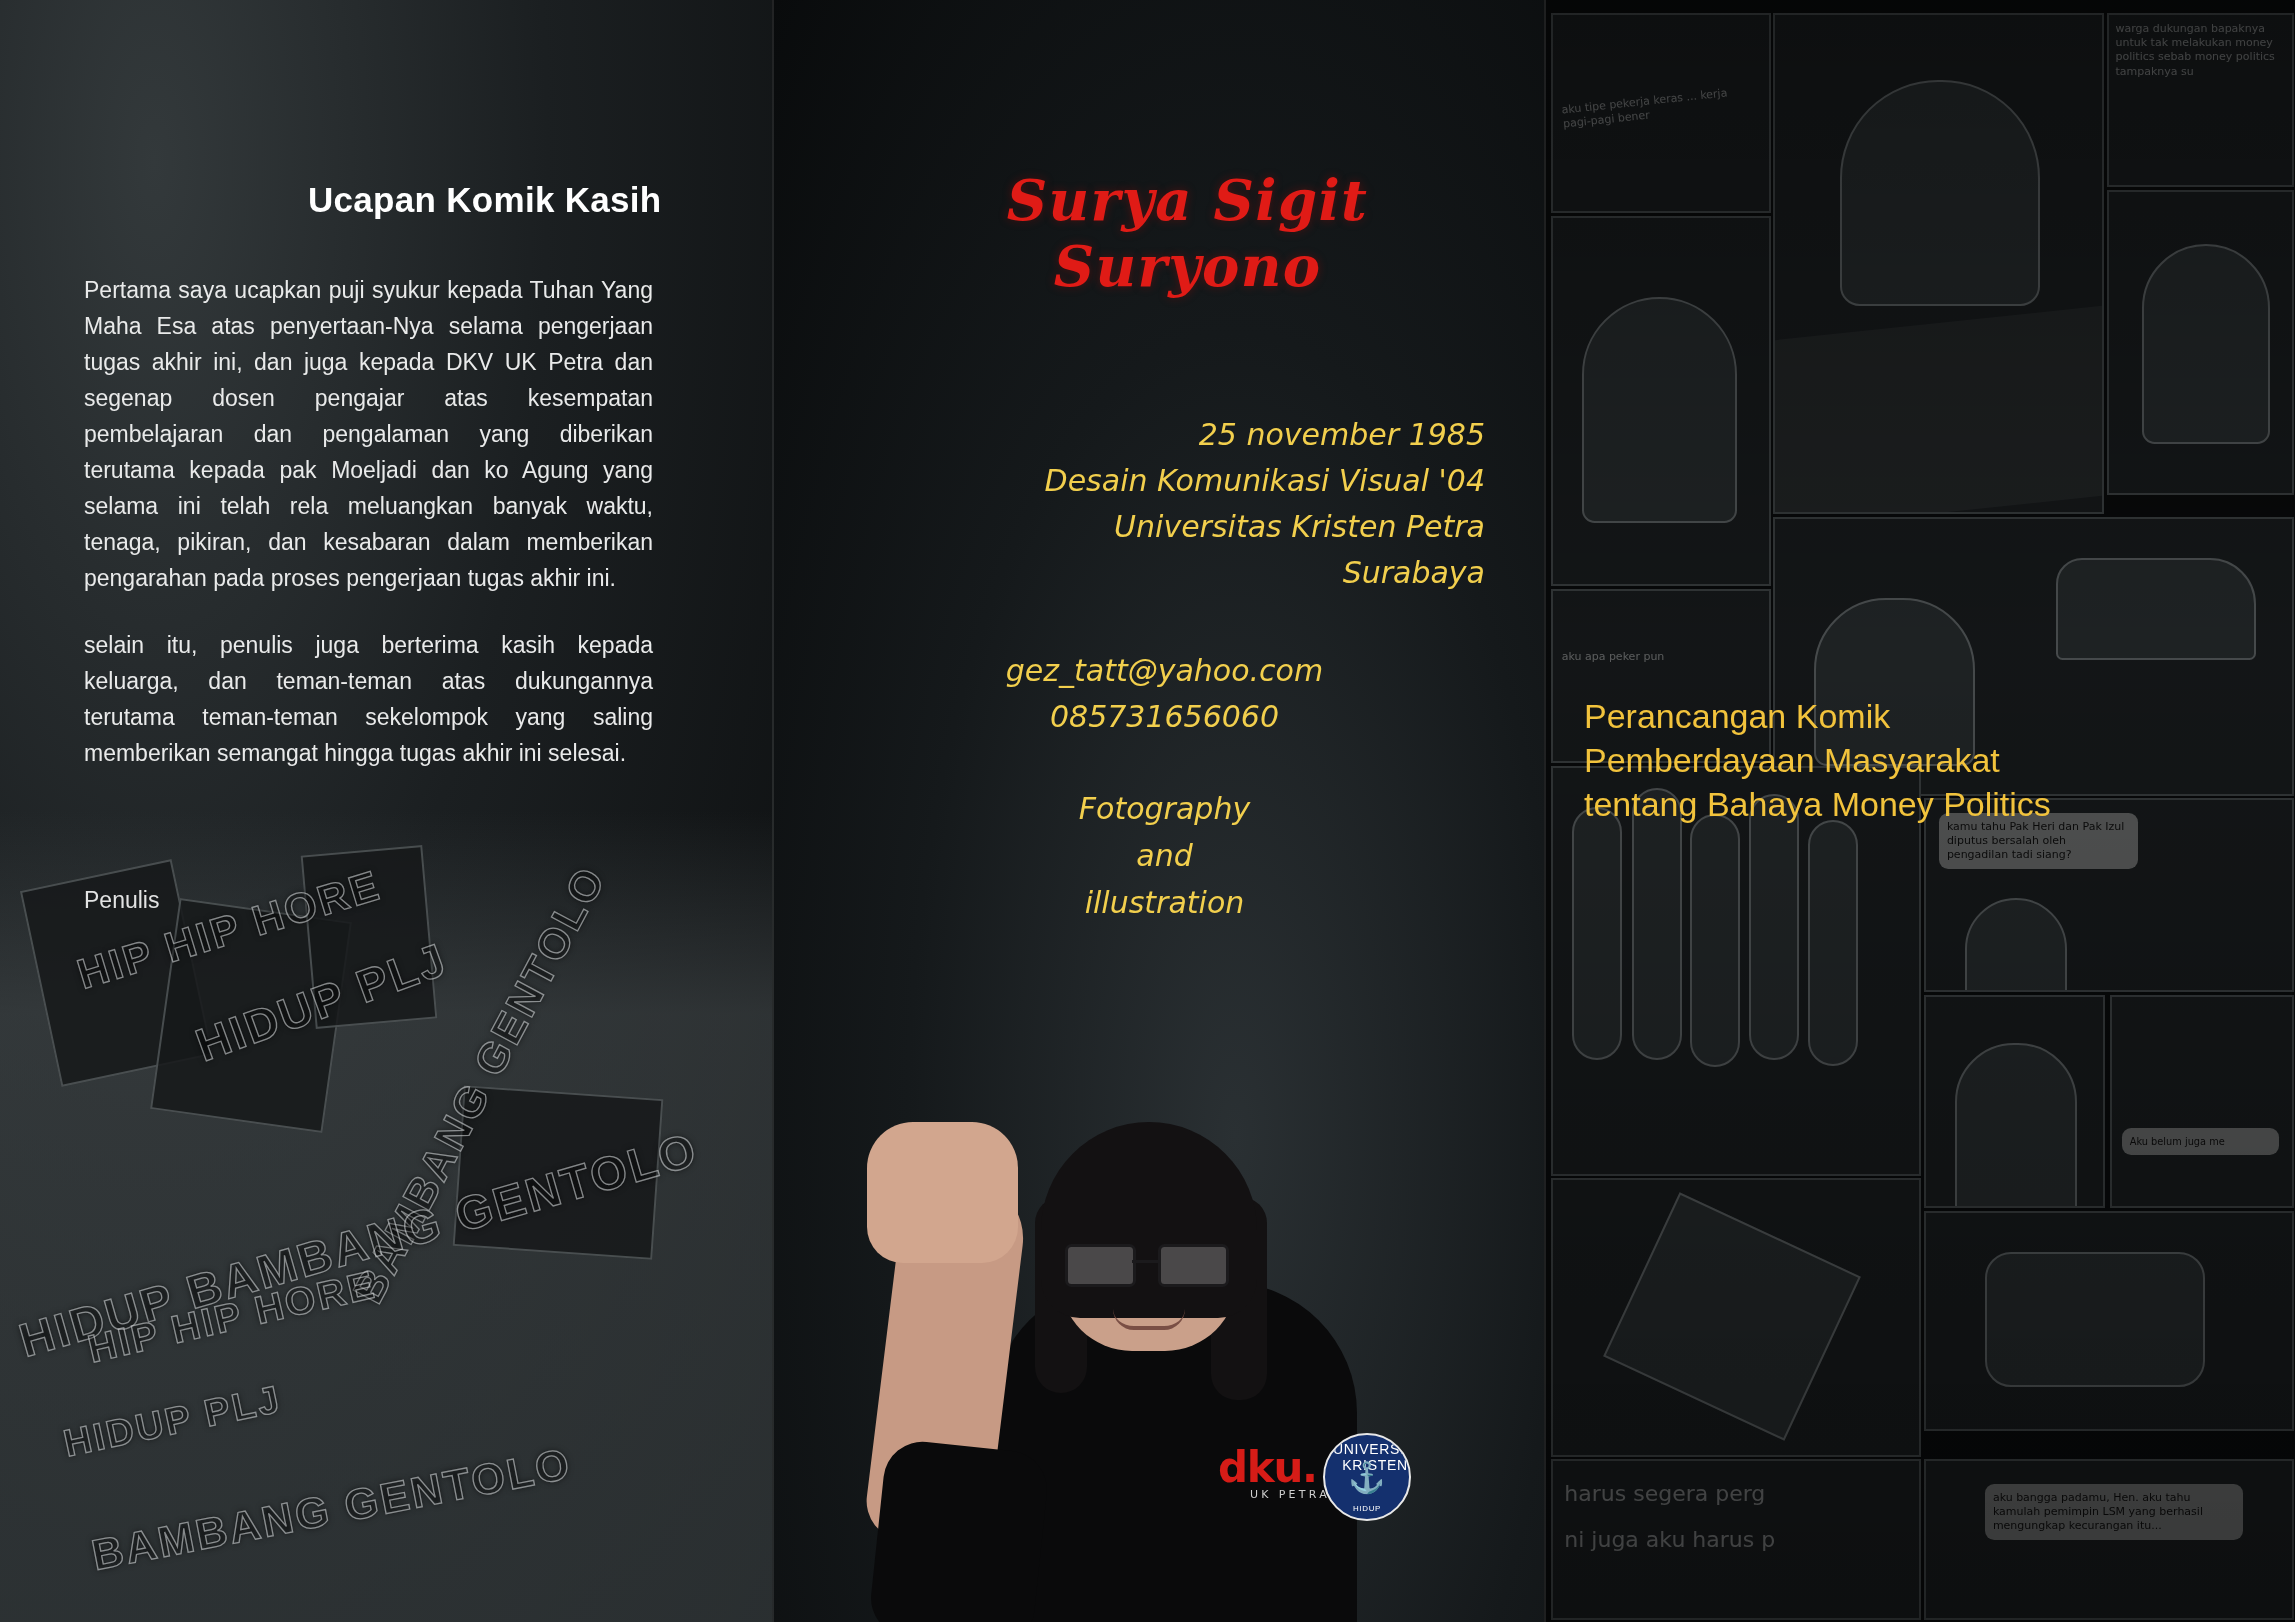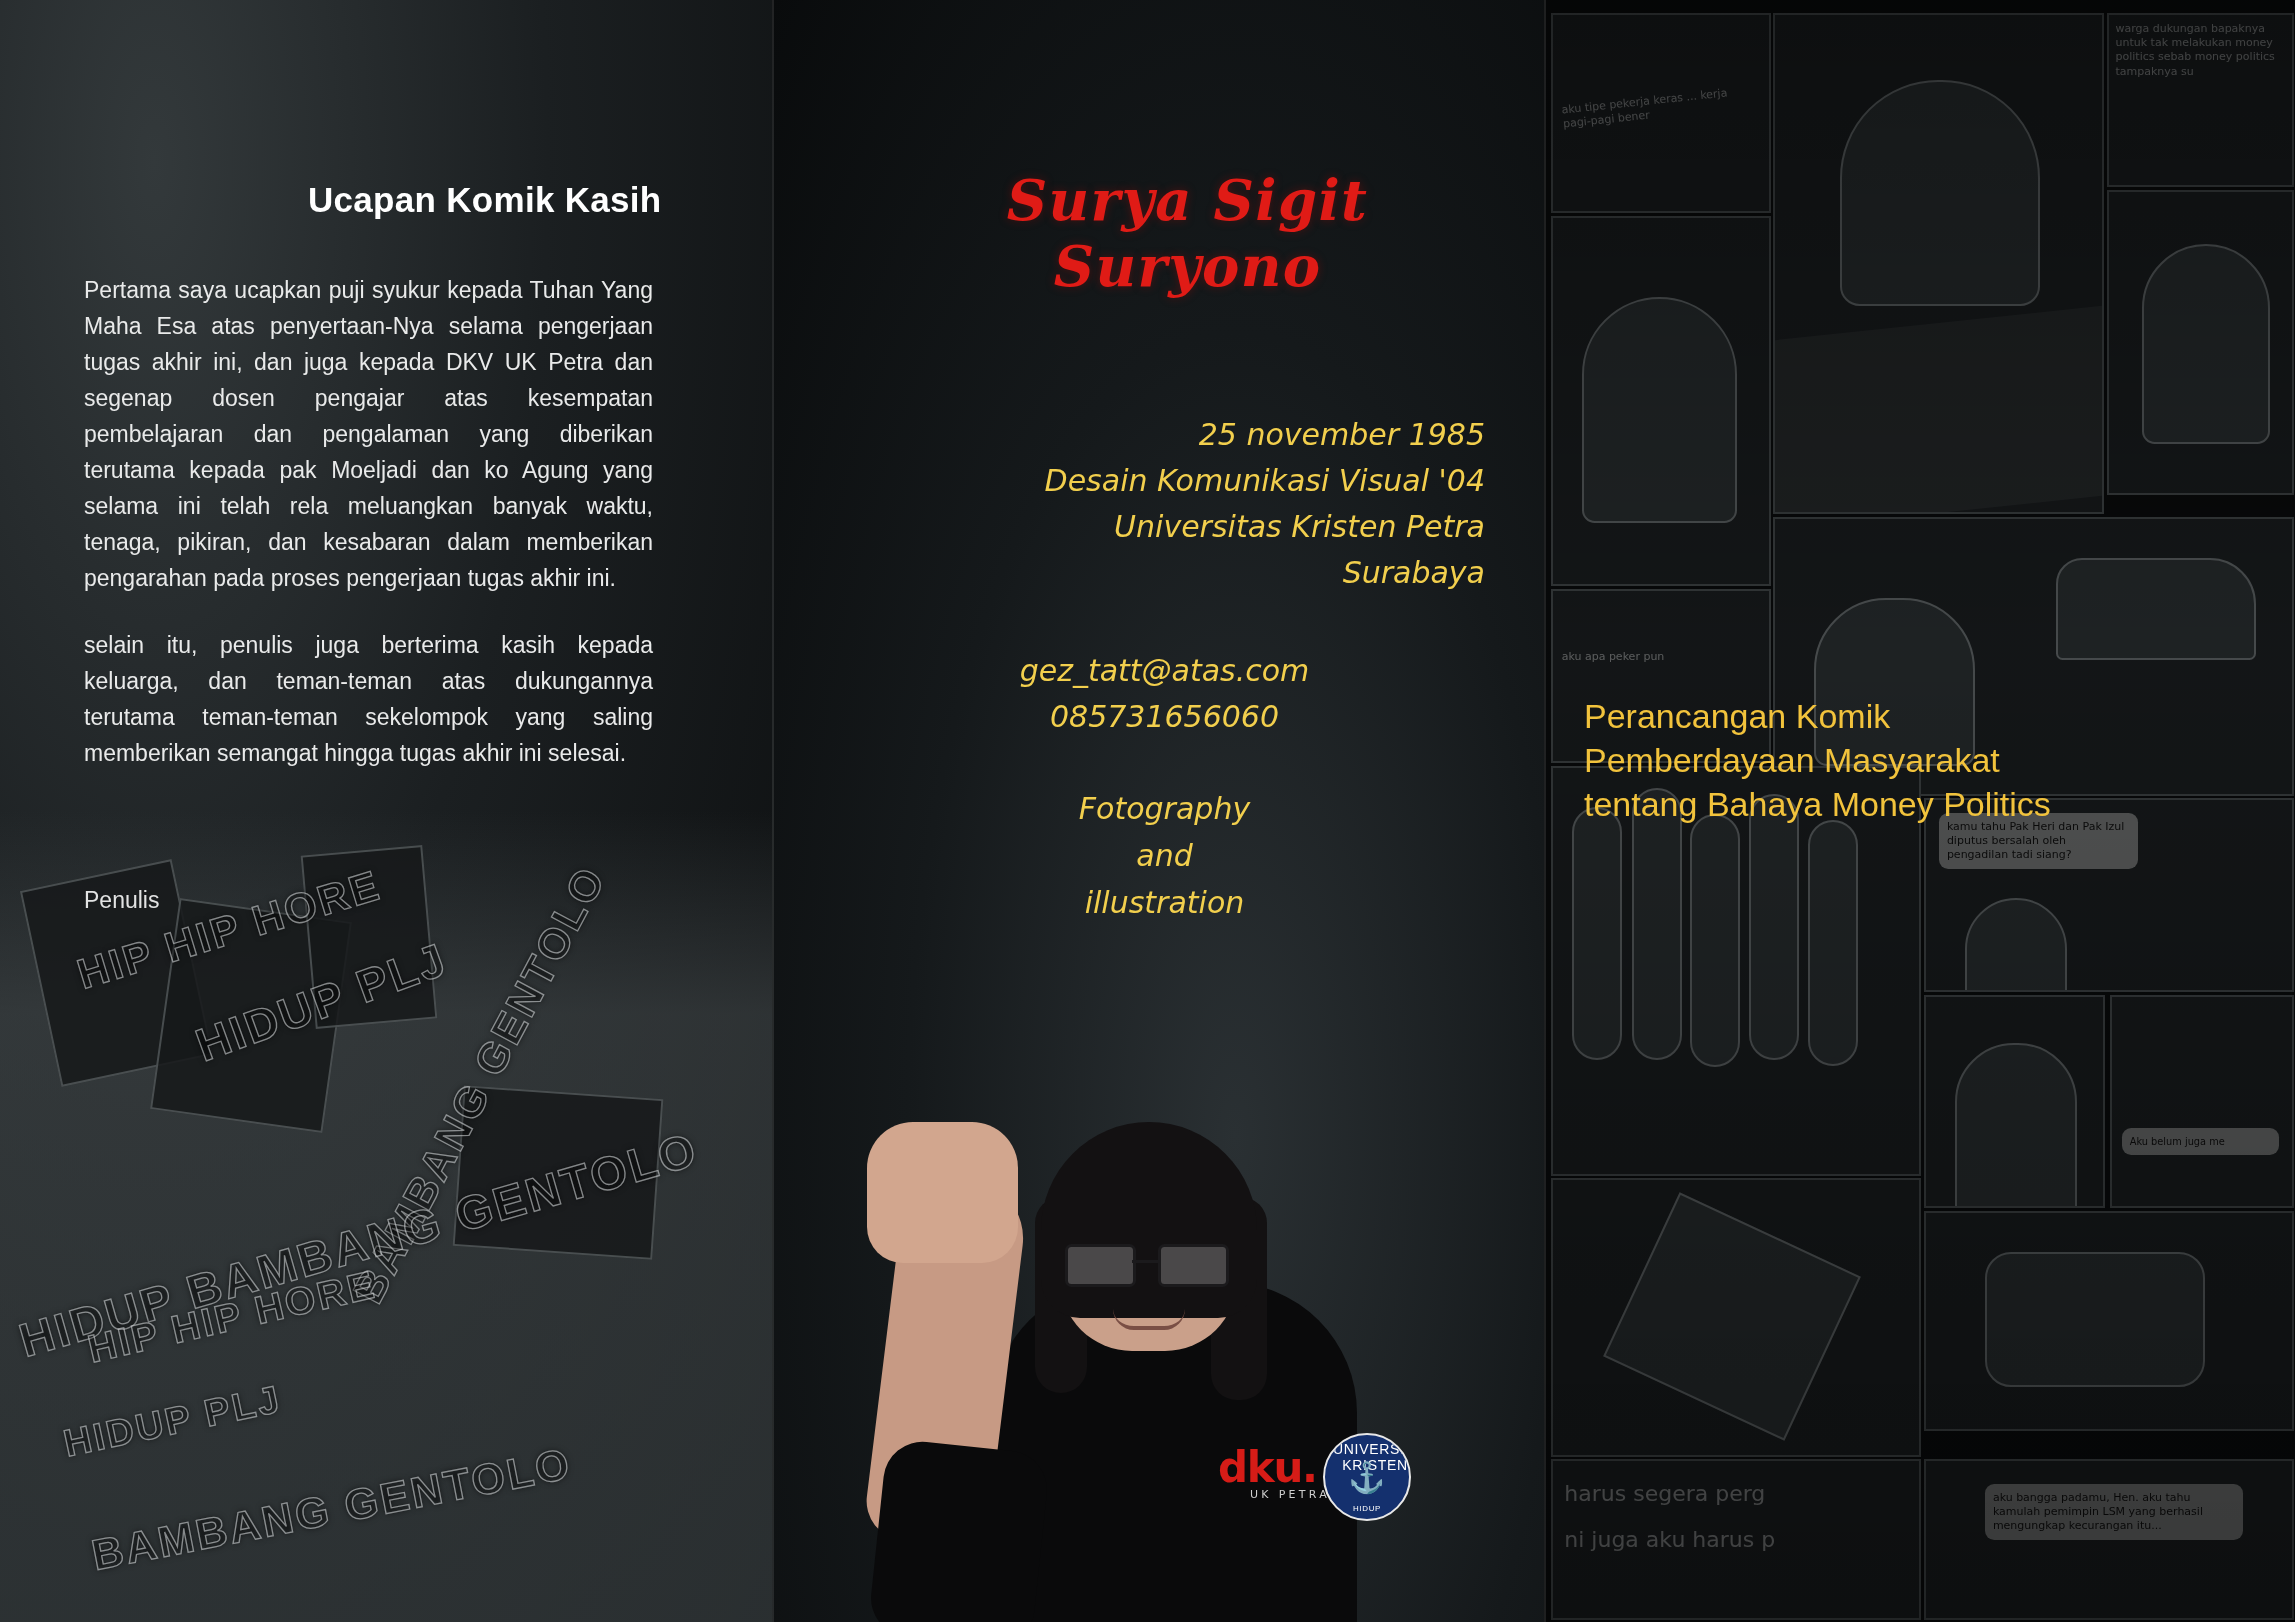--- a/index.html
+++ b/index.html
@@ -384,21 +384,21 @@
   <div class="signature">Surya Sigit Suryono</div>
 
   <div class="mid-info">
     <div>25 november 1985</div>
     <div>Desain Komunikasi Visual '04</div>
     <div>Universitas Kristen Petra</div>
     <div>Surabaya</div>
   </div>
 
   <div class="mid-contact">
-    <div>gez_tatt@atas.com</div>
+    <div>gez_tatt@yahoo.com</div>
     <div>085731656060</div>
   </div>
 
   <div class="mid-role">
     <div>Fotography</div>
     <div>and</div>
     <div>illustration</div>
   </div>
 
   <div class="author-photo">

